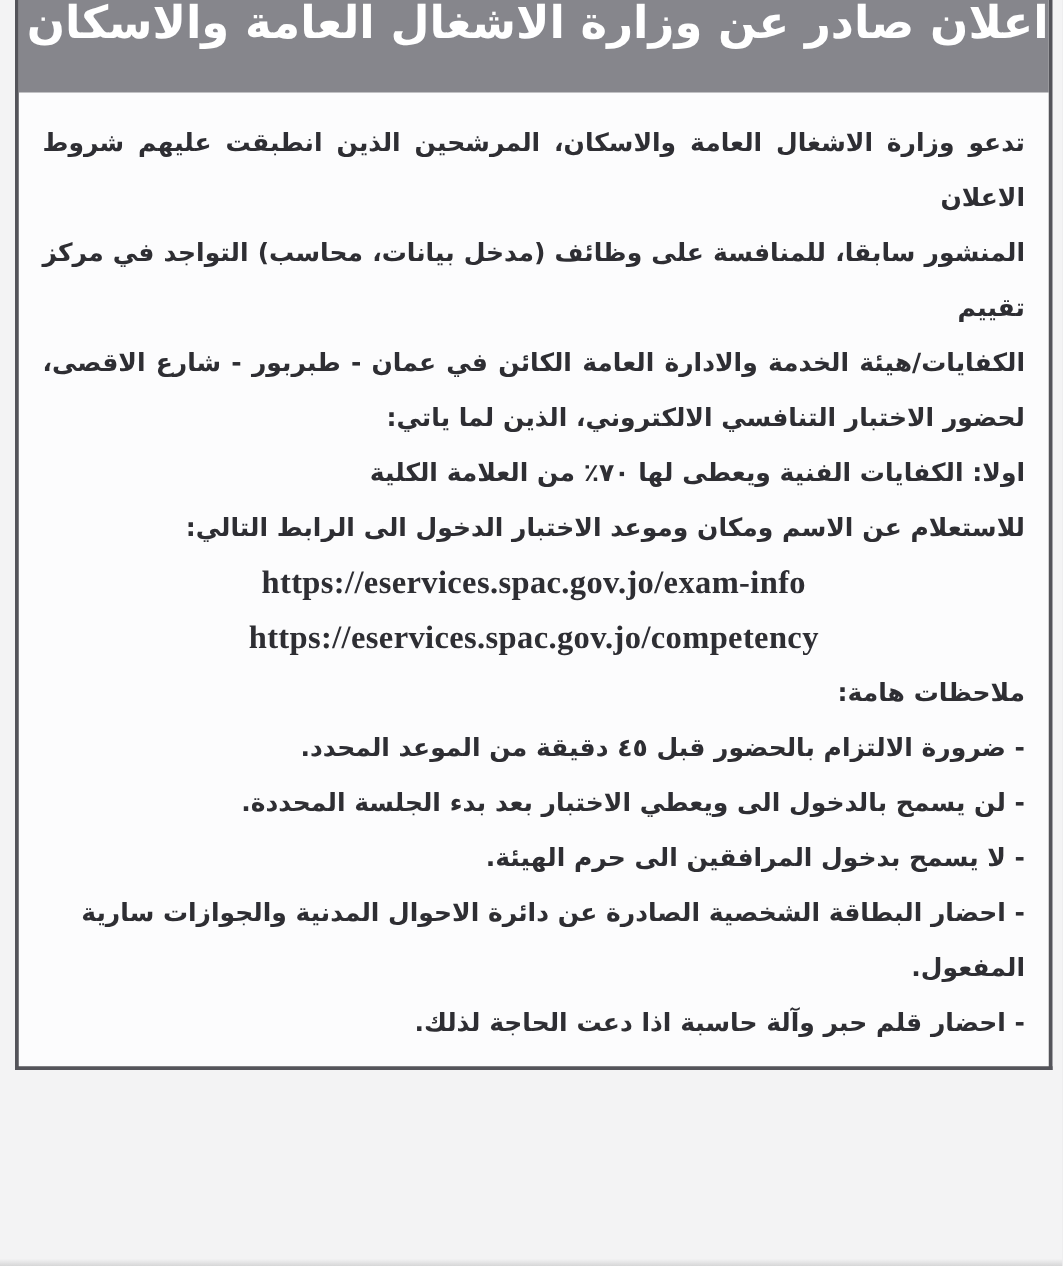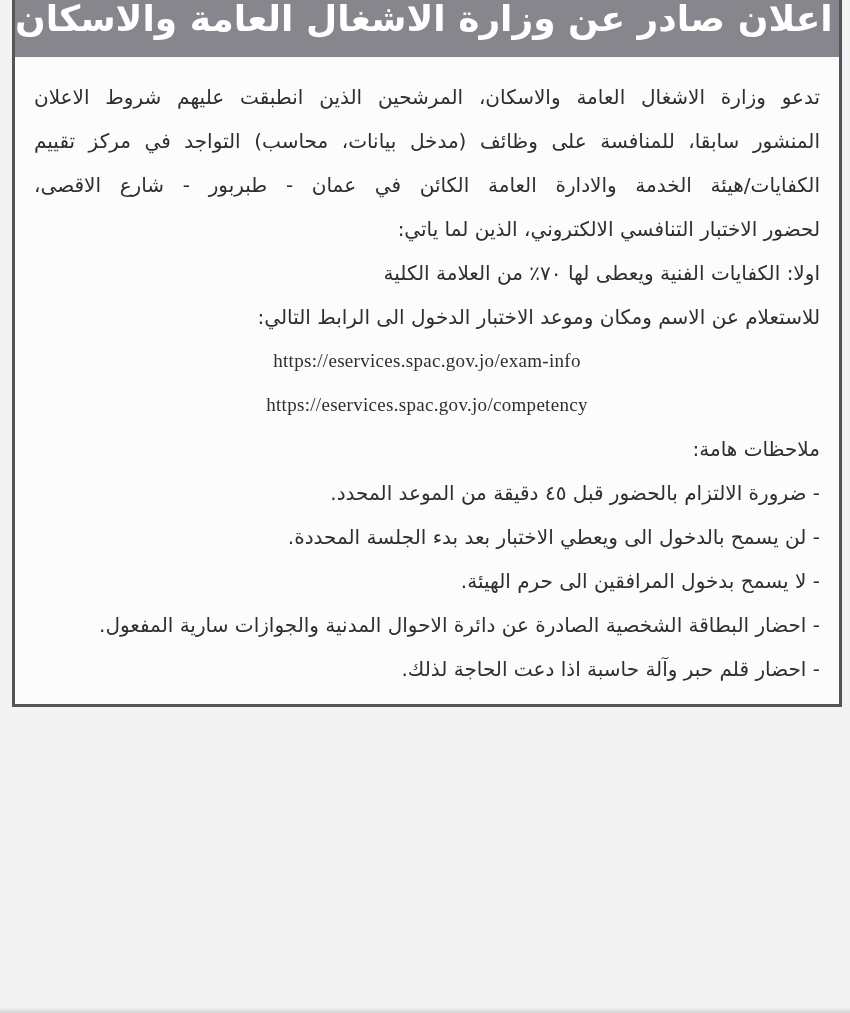--- a/index.html
+++ b/index.html
@@ -10,36 +10,36 @@
     overflow:hidden;
   }
   .ad-box{
     position:absolute;left:12px;top:0;width:824px;
     border-left:3px solid var(--border,#54545a);
     border-right:3px solid var(--border,#54545a);
     border-bottom:3px solid var(--border,#54545a);
     background:var(--body_bg,#fcfcfd);
   }
   .ad-header{
-    height:57px;background:var(--header_bg,#86868c);
-    overflow:hidden;text-align:left;margin-bottom:4px;
+    height:74px;background:var(--header_bg,#86868c);
+    overflow:hidden;text-align:right;margin-bottom:4px;
   }
   .ad-title{
     color:var(--header_text,#ffffff);font-weight:bold;font-size:36px;
     line-height:64px;margin-top:-13px;direction:rtl;white-space:nowrap;
   }
   .ad-body{padding:14px 19px 13px 19px;}
   .line{
-    direction:rtl;text-align:right;font-weight:normal;
+    direction:rtl;text-align:right;font-weight:bold;
     color:var(--text,#2e2e33);font-size:20px;line-height:44px;
   }
   .line.fill{text-align:justify;text-align-last:justify;}
   .line.url{
     direction:ltr;text-align:center;
-    font-family:"Liberation Serif",serif;font-size:19px;letter-spacing:.3px;
+    font-family:"Liberation Serif",serif;font-size:26px;letter-spacing:.3px;
   }
   .page-bottom-shade{
     position:absolute;left:0;bottom:0;width:100%;height:6px;
     background:linear-gradient(to bottom,rgba(0,0,0,0),rgba(0,0,0,.12));
   }
 </style>
 </head>
 <body>
 
 <div class="page">

